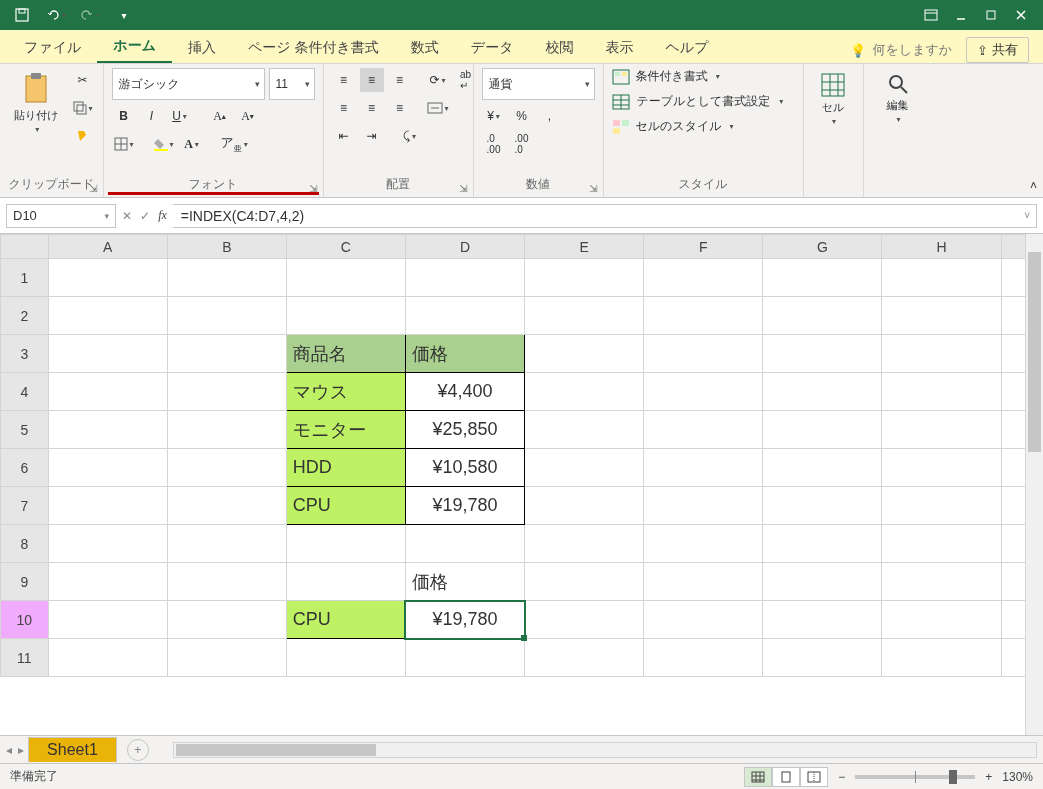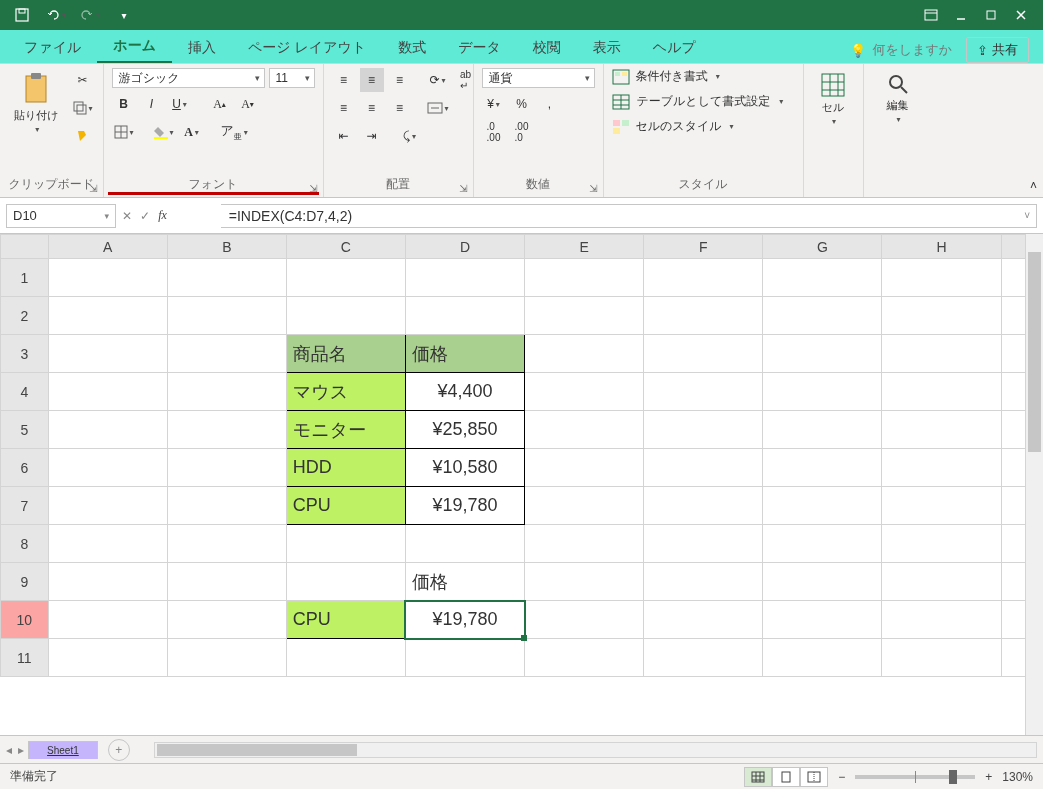--- a/index.html
+++ b/index.html
@@ -4,72 +4,72 @@
 <style>
 * { margin:0; padding:0; box-sizing:border-box; font-family:"Meiryo UI","Yu Gothic UI",sans-serif; }
 body { width:1043px; height:789px; background:#fff; overflow:hidden; font-size:12px; color:#333; display:flex; flex-direction:column; }
 .titlebar { height:30px; background:#217346; display:flex; align-items:center; padding:0 8px; color:#fff; }
 .titlebar .left { display:flex; gap:6px; align-items:center; }
 .titlebar .tbtn { width:28px; height:24px; display:flex; align-items:center; justify-content:center; cursor:pointer; }
 .titlebar .spacer { flex:1; }
 .titlebar .win-controls { display:flex; gap:2px; }
 .titlebar svg { stroke:#fff; fill:none; }
 
-.tabs-row { height:34px; background:#5eead4; display:flex; align-items:flex-end; border-bottom:1px solid #d4d4d4; padding:0 8px; }
+.tabs-row { height:34px; background:#fef9c3; display:flex; align-items:flex-end; border-bottom:1px solid #d4d4d4; padding:0 8px; }
 .tab { padding:6px 16px 6px; cursor:pointer; font-size:14px; color:#444; }
 .tab.active { color:#217346; border-bottom:2px solid #217346; font-weight:600; }
 .tabs-row .right { margin-left:auto; display:flex; align-items:center; gap:14px; padding-right:6px; }
 .tell-me { display:flex; align-items:center; gap:6px; color:#777; font-size:13px; }
 .share { display:flex; align-items:center; gap:4px; color:#333; padding:3px 10px; border:1px solid #c6c6c6; border-radius:2px; cursor:pointer; font-size:13px;}
 
 .ribbon { height:134px; background:#f3f2f1; display:flex; border-bottom:1px solid #c6c6c6; position:relative; }
 .rgroup { border-right:1px solid #d9d9d9; padding:4px 8px 2px; display:flex; flex-direction:column; position:relative; }
 .rgroup .body { flex:1; display:flex; gap:6px; align-items:flex-start; }
 .rgroup .glabel { text-align:center; font-size:12px; color:#666; padding:2px 0; }
 .btn { min-width:24px; height:24px; display:flex; align-items:center; justify-content:center; cursor:pointer; border:1px solid transparent; }
 .col { display:flex; flex-direction:column; gap:4px; }
 .row { display:flex; gap:4px; align-items:center; }
 .dropdown-arrow::after { content:"▾"; font-size:8px; margin-left:2px; color:#555; }
 .launch { position:absolute; right:2px; bottom:2px; width:14px; height:14px; font-size:10px; color:#666; cursor:pointer; display:flex; align-items:center; justify-content:center; }
 .collapse { position:absolute; right:6px; bottom:4px; cursor:pointer; }
 
-.font-select { height:20px; border:1px solid #c6c6c6; background:#fff; padding:0 20px 0 6px; font-size:12px; position:relative; display:flex; align-items:center; cursor:pointer;text-align:right; }
+.font-select { height:32px; border:1px solid #c6c6c6; background:#fff; padding:0 20px 0 6px; font-size:12px; position:relative; display:flex; align-items:center; cursor:pointer;text-align:right; }
 .font-select::after { content:"▾"; position:absolute; right:4px; font-size:9px; color:#555; }
 
 .big-btn { display:flex; flex-direction:column; align-items:center; justify-content:center; padding:4px 6px; cursor:pointer; gap:2px;}
 .big-btn .lbl { font-size:11px; color:#333; }
 
 .formula-bar { height:36px; border-bottom:1px solid #c6c6c6; display:flex; align-items:center; padding:6px; gap:6px; background:#fff;}
 .name-box { width:110px; height:24px; border:1px solid #c6c6c6; padding:0 6px; display:flex; align-items:center; justify-content:space-between; font-size:13px; }
 .fx-btns { display:flex; align-items:center; gap:8px; color:#888; }
 .fx-btns .fx { font-style:italic; color:#444; font-family:serif; }
-.formula-input { flex:1; height:24px; border:1px solid #c6c6c6; border-left:none; padding:0 8px; font-size:14px; display:flex; align-items:center; position:relative;margin-left:48px;}
+.formula-input { flex:1; height:24px; border:1px solid #c6c6c6; border-left:none; padding:0 8px; font-size:14px; display:flex; align-items:center; position:relative;}
 .formula-input::after { content:"˅"; position:absolute; right:6px; color:#888; font-size:10px;}
 
 .grid-area { flex:1; position:relative; overflow:hidden; background:#fff; }
 .grid-table { border-collapse:collapse; width:100%; }
 .grid-table th, .grid-table td { border:1px solid #d4d4d4; height:38px; font-size:18px; font-family:"游ゴシック","Yu Gothic",sans-serif; }
 .grid-table .col-hdr { background:#e6e6e6; font-weight:normal; color:#444; text-align:center; height:24px; font-size:14px;}
 .grid-table .row-hdr { background:#e6e6e6; font-weight:normal; color:#444; width:46px; text-align:center; font-size:14px;}
-.row-hdr.sel { background:#fca5a5; }
+.row-hdr.sel { background:#f0abfc; }
 .grid-table .corner { background:#e6e6e6; width:46px; height:24px; }
 .grid-table td { padding:0 6px; }
 .rtext { text-align:center; }
 .hdr-green { background:#a9d08e; border:1px solid #000 !important; }
 .blue-cell { background:#bef264; border:1px solid #000 !important; }
 .bordered { border:1px solid #000 !important; }
 .selected-cell { outline:2px solid #217346; outline-offset:-1px; position:relative; }
 .selected-cell::after { content:""; position:absolute; right:-3px; bottom:-3px; width:6px; height:6px; background:#217346; }
 .col-A{width:115px}.col-B{width:115px}.col-C{width:115px}.col-D{width:115px}.col-E{width:115px}.col-F{width:115px}.col-G{width:115px}.col-H{width:115px}
 .vscroll { position:absolute; right:0; top:0; bottom:0; width:18px; background:#f0f0f0; border-left:1px solid #d4d4d4;}
 .vscroll .thumb { position:absolute; top:18px; left:2px; right:2px; height:200px; background:#c6c6c6;}
 
 .sheet-tabs { height:28px; background:#f3f2f1; border-top:1px solid #c6c6c6; display:flex; align-items:center; padding:0 6px; gap:4px;}
 .sheet-nav { display:flex; gap:6px; color:#888; }
-.sheet-tab { background:#c4b5fd; border:1px solid #c6c6c6; border-bottom:none; padding:3px 18px; font-size:10px; cursor:pointer;text-decoration:underline;}
+.sheet-tab { background:#eab308; border:1px solid #c6c6c6; border-bottom:none; padding:3px 18px; font-size:16px; cursor:pointer;}
 .sheet-add { width:22px; height:22px; border:1px solid #c6c6c6; border-radius:50%; display:flex; align-items:center; justify-content:center; color:#888; cursor:pointer; margin-left:6px;}
 .hscroll-track { flex:1; margin-left:20px; height:16px; background:#f0f0f0; border:1px solid #d4d4d4; position:relative;}
 .hscroll-thumb{position:absolute; left:2px; top:1px; bottom:1px; width:200px; background:#c6c6c6;}
 
 .status-bar { height:26px; background:#f3f2f1; border-top:1px solid #c6c6c6; display:flex; align-items:center; padding:0 10px; font-size:12px; color:#444;}
 .status-bar .right { margin-left:auto; display:flex; align-items:center; gap:10px;}
 .view-btns { display:flex; }
 .view-btn { width:28px; height:20px; border:1px solid #c6c6c6; display:flex; align-items:center; justify-content:center; cursor:pointer; background:#fff;}
 .view-btn.active{background:#d9ead3;}
 .zoom-slider { width:120px; height:4px; background:#c6c6c6; position:relative;}
@@ -124,21 +124,21 @@
           <path d="M2 2 L10 10 M10 2 L2 10" stroke-width="1.5"></path>
         </svg>
       </div>
   </div>
 </div>
 
 <div class="tabs-row">
   <div class="tab">ファイル</div>
   <div class="tab active">ホーム</div>
   <div class="tab">挿入</div>
-  <div class="tab">ページ レイアウト</div>
+  <div class="tab">ページ 条件付き書式</div>
   <div class="tab">数式</div>
   <div class="tab">データ</div>
   <div class="tab">校閲</div>
   <div class="tab">表示</div>
   <div class="tab">ヘルプ</div>
   <div class="right">
     <div class="tell-me">
       <span>💡</span>
       <span>何をしますか</span>
     </div>

